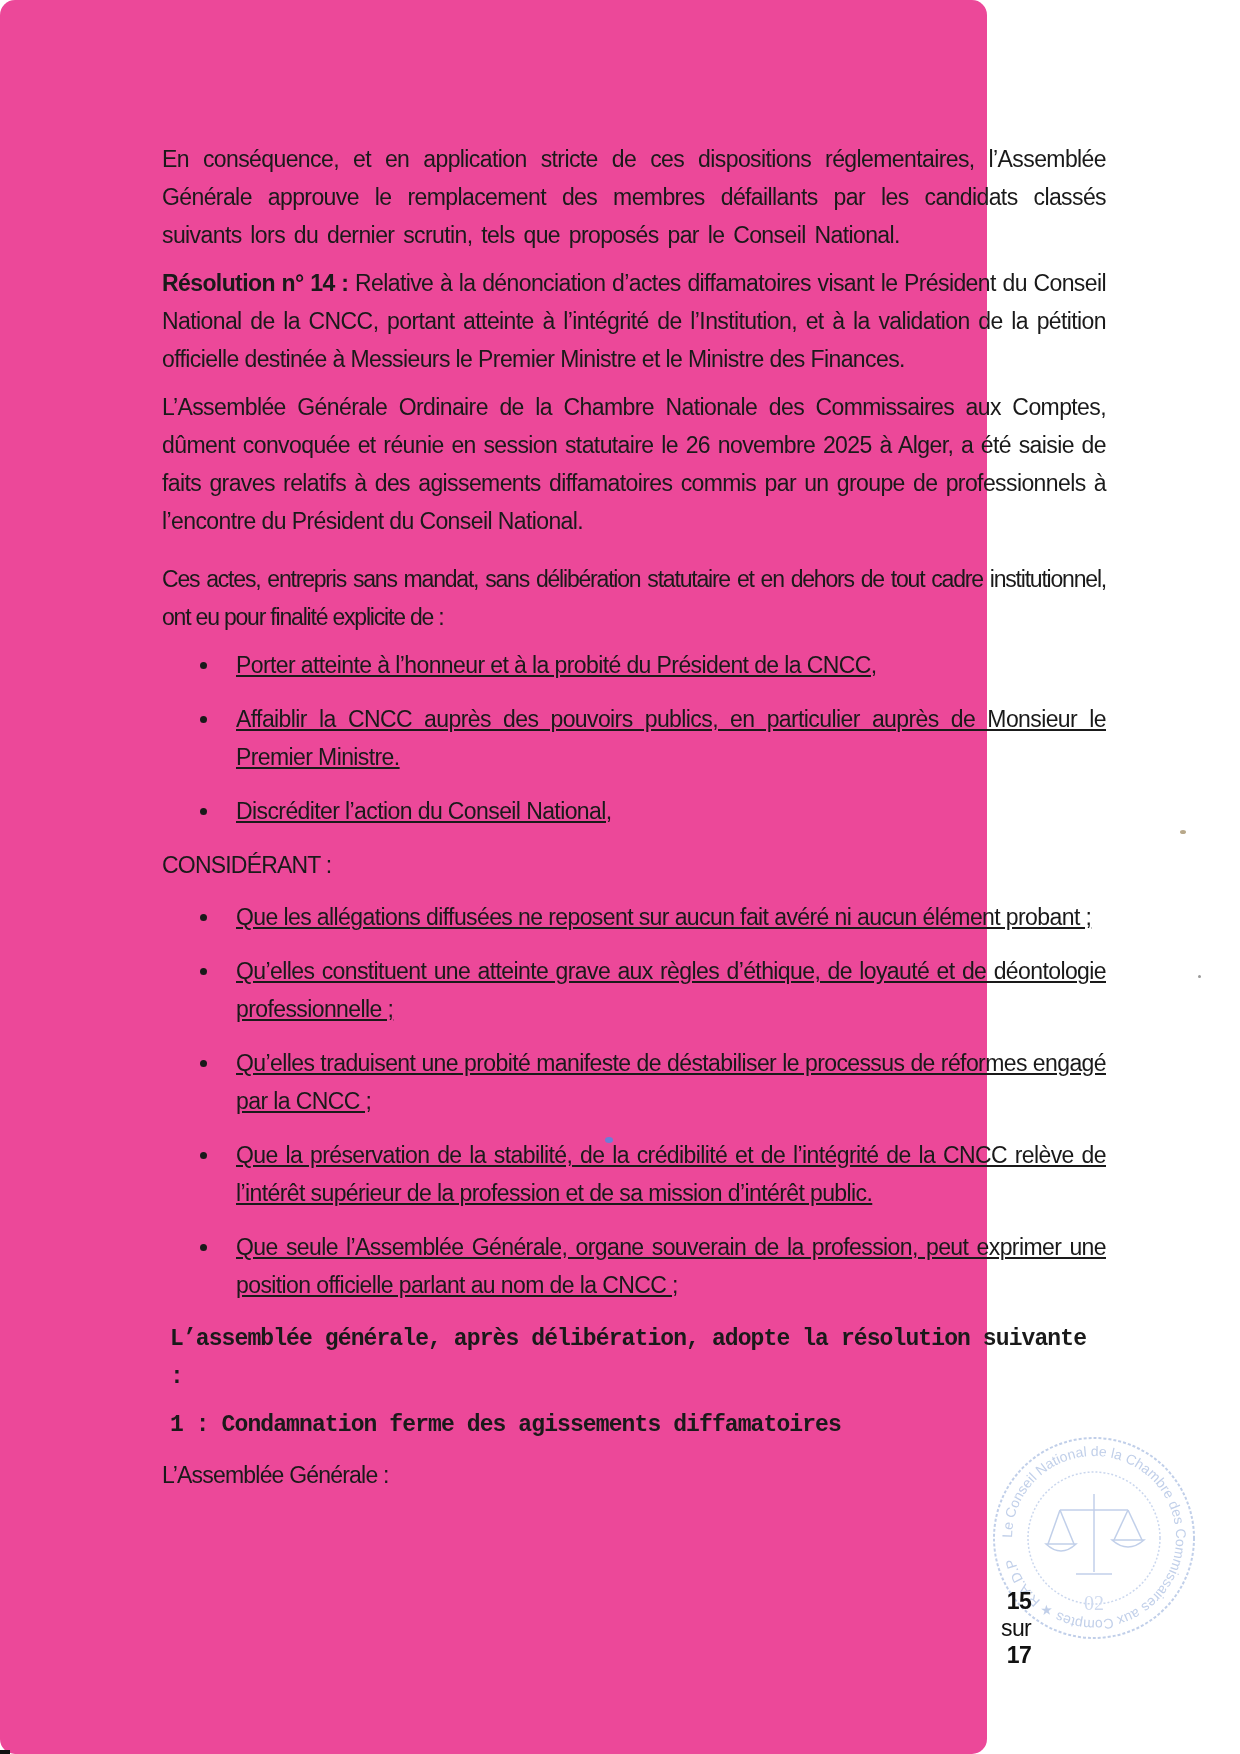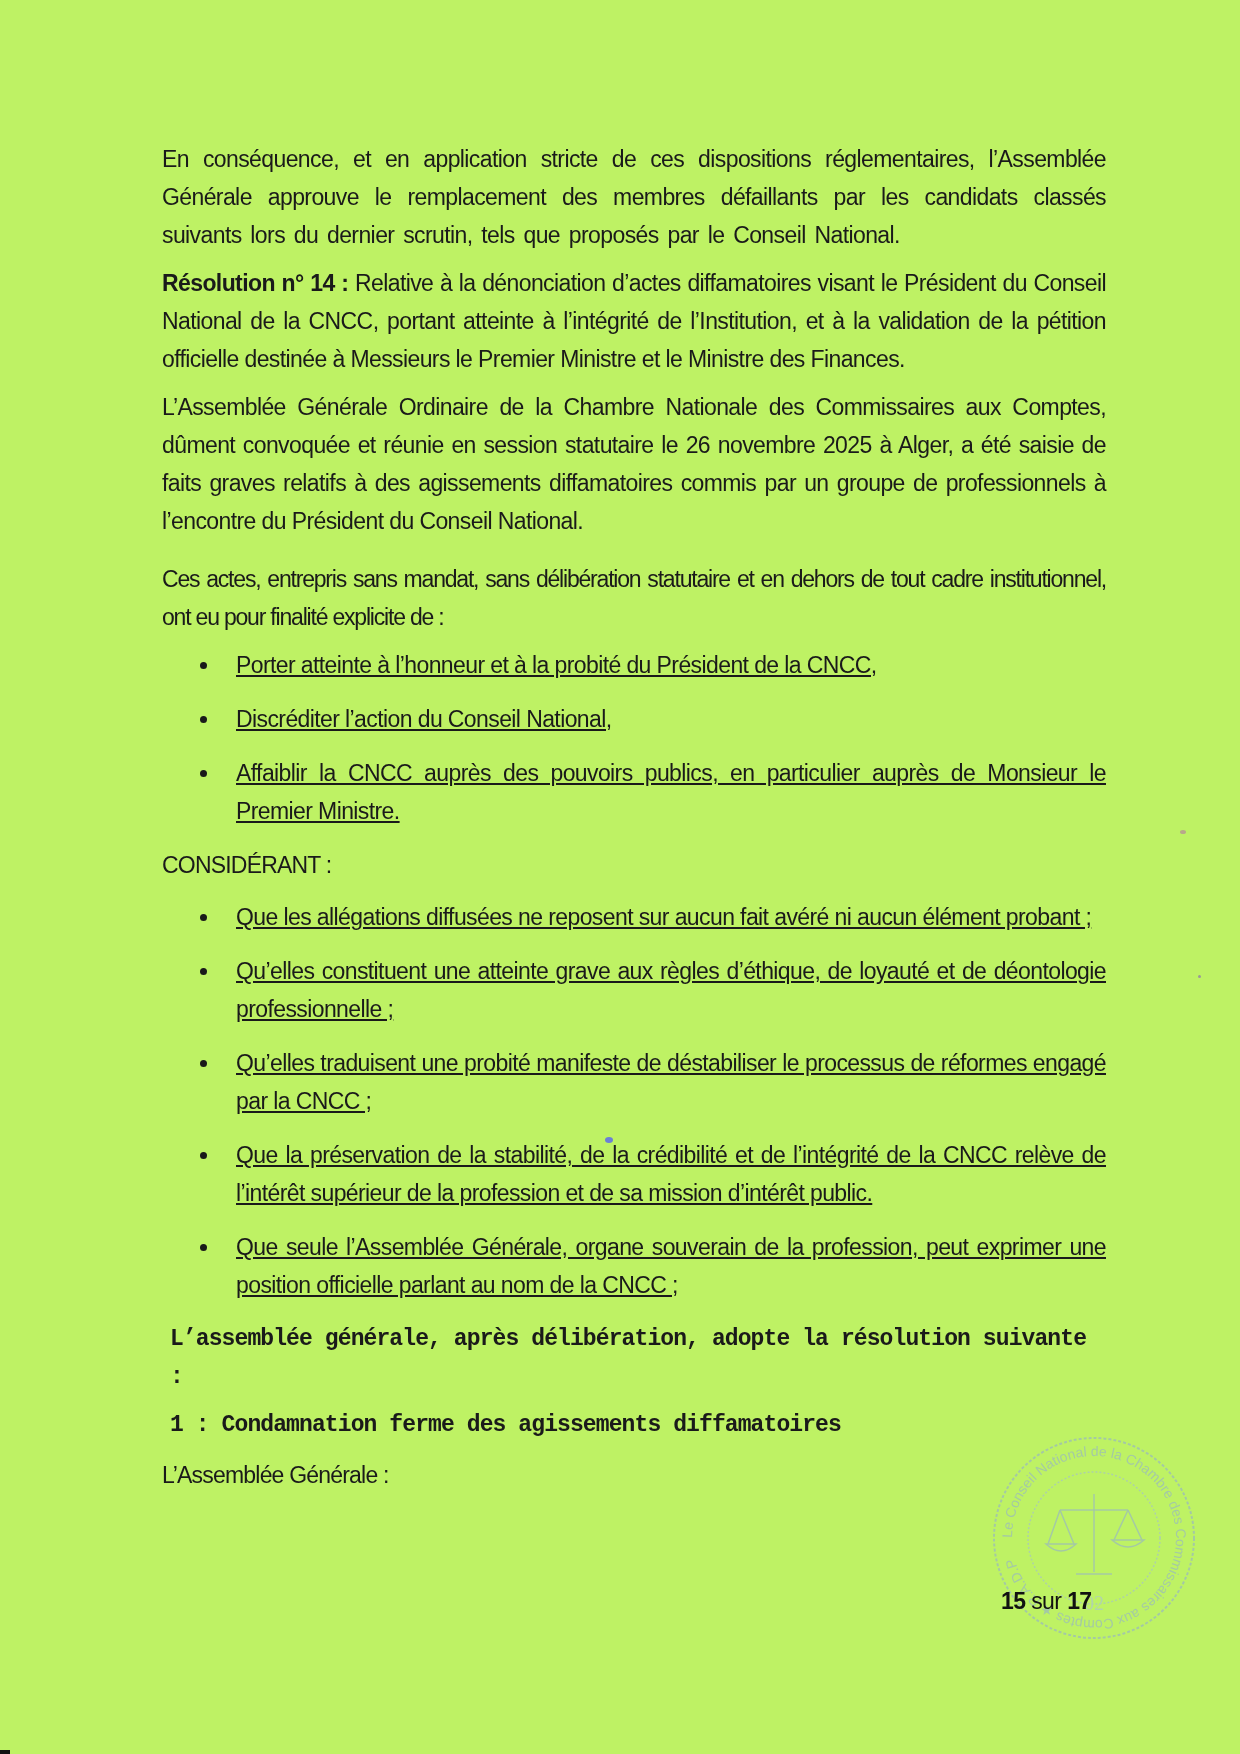--- a/index.html
+++ b/index.html
@@ -11,23 +11,24 @@
       width: 1240px;
       height: 1754px;
       position: relative;
       overflow: hidden;
       font-family: "Liberation Sans", sans-serif;
       color: #1a1a1a;
     }
     .page {
       position: absolute;
       left: 0; top: 0;
-      width: 1240px;
+      width: 987px;
       height: 1754px;
-      background: #bef264;
+      background: #ec4899;
+      border-radius: 15px;
     }
     .content {
       position: absolute;
       left: 162px;
       top: 140px;
       width: 944px;
       font-size: 23px;
       line-height: 38px;
       letter-spacing: -0.6px;
       word-spacing: 0px;
@@ -115,22 +116,22 @@
     <p class="para">
       <span class="bold">Résolution n° 14 :</span><span> Relative à la dénonciation d’actes diffamatoires visant le Président du Conseil National de la CNCC, portant atteinte à l’intégrité de l’Institution, et à la validation de la pétition officielle destinée à Messieurs le Premier Ministre et le Ministre des Finances.</span>
     </p>
 
     <p class="para">L’Assemblée Générale Ordinaire de la Chambre Nationale des Commissaires aux Comptes, dûment convoquée et réunie en session statutaire le 26 novembre 2025 à Alger, a été saisie de faits graves relatifs à des agissements diffamatoires commis par un groupe de professionnels à l’encontre du Président du Conseil National.</p>
 
     <p class="para tight">Ces actes, entrepris sans mandat, sans délibération statutaire et en dehors de tout cadre institutionnel, ont eu pour finalité explicite de :</p>
 
     <ul class="bullets">
       <li><span class="dot"></span><span>Porter atteinte à l’honneur et à la probité du Président de la CNCC,</span></li>
+      <li><span class="dot"></span><span>Affaiblir la CNCC auprès des pouvoirs publics, en particulier auprès de Monsieur le Premier Ministre.</span></li>
       <li><span class="dot"></span><span>Discréditer l’action du Conseil National,</span></li>
-      <li><span class="dot"></span><span>Affaiblir la CNCC auprès des pouvoirs publics, en particulier auprès de Monsieur le Premier Ministre.</span></li>
     </ul>
 
     <p class="sub-label">CONSIDÉRANT :</p>
 
     <ul class="bullets">
       <li><span class="dot"></span><span>Que les allégations diffusées ne reposent sur aucun fait avéré ni aucun élément probant ;</span></li>
       <li><span class="dot"></span><span>Qu’elles constituent une atteinte grave aux règles d’éthique, de loyauté et de déontologie professionnelle ;</span></li>
       <li><span class="dot"></span><span>Qu’elles traduisent une probité manifeste de déstabiliser le processus de réformes engagé par la CNCC ;</span></li>
       <li><span class="dot"></span><span>Que la préservation de la stabilité, de la crédibilité et de l’intégrité de la CNCC relève de l’intérêt supérieur de la profession et de sa mission d’intérêt public.</span></li>
       <li><span class="dot"></span><span>Que seule l’Assemblée Générale, organe souverain de la profession, peut exprimer une position officielle parlant au nom de la CNCC ;</span></li>

